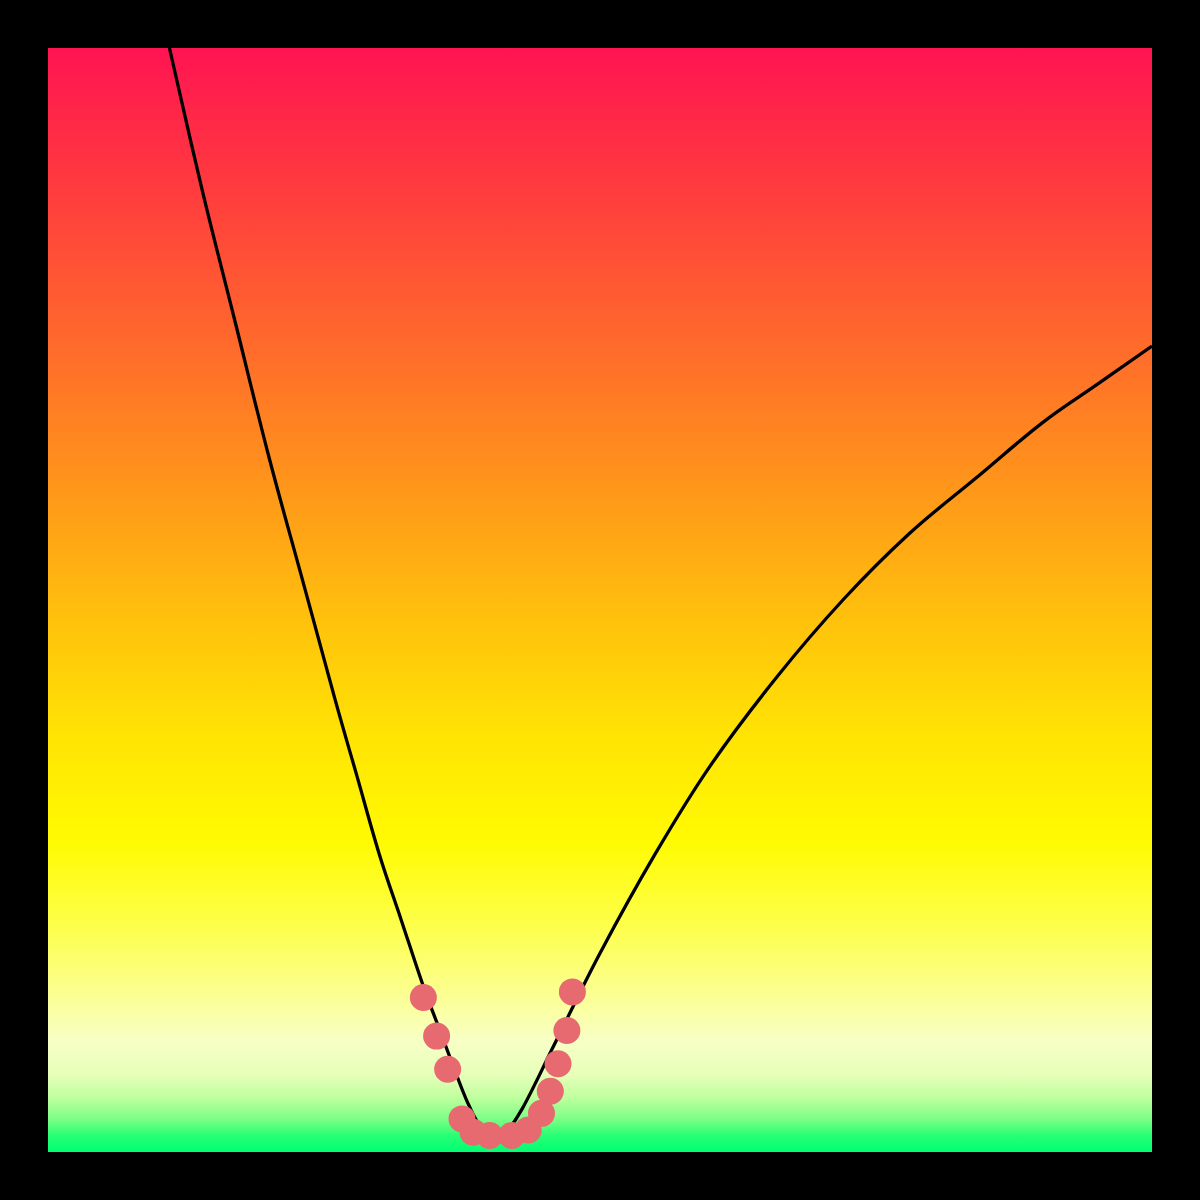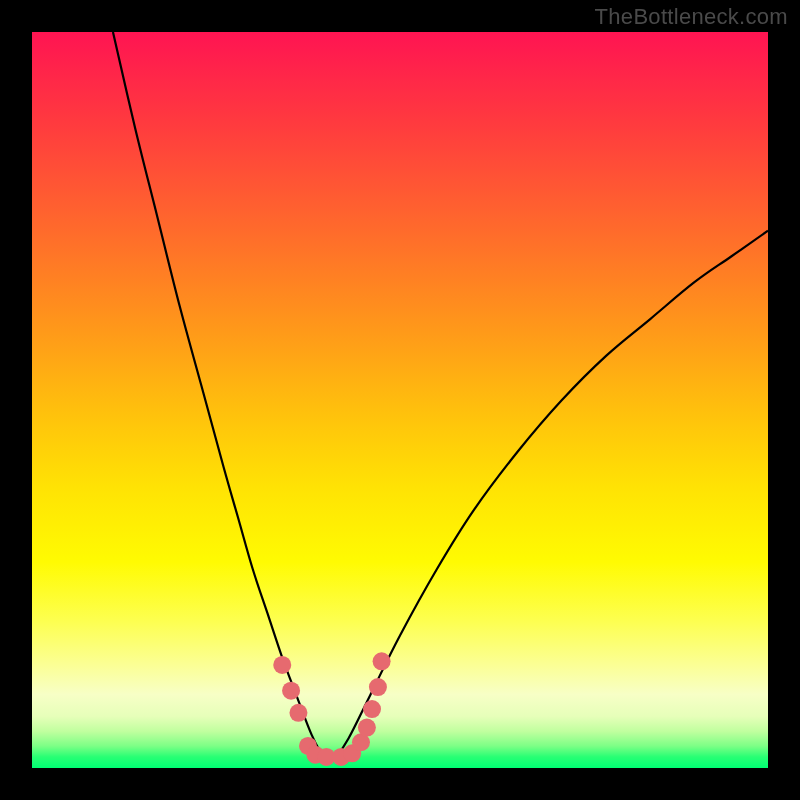--- a/index.html
+++ b/index.html
@@ -57,21 +57,20 @@
     top: 0;
     width: 736px;
     height: 736px;
     overflow: visible;
   }
 </style>
 </head>
 <body>
 
 <div class="frame">
-  <div class="watermark">TheBottleneck.com</div>
 
   <div class="plot-area">
     <svg class="curve" viewBox="0 0 736 736">
       <path id="left-path" fill="none" stroke="#000000" stroke-width="2.2" d="M 80.96 0 C 84.93 17.22, 95.09 62.56, 103.04 95.68 C 110.99 128.80, 117.17 152.20, 125.12 184.00 C 133.07 215.80, 139.25 241.85, 147.20 272.32 C 155.15 302.79, 161.33 324.13, 169.28 353.28 C 177.23 382.43, 184.74 410.39, 191.36 434.24 C 197.98 458.09, 200.78 467.21, 206.08 485.76 C 211.38 504.31, 215.50 520.06, 220.80 537.28 C 226.10 554.50, 230.22 565.54, 235.52 581.44 C 240.82 597.34, 245.60 612.35, 250.24 625.60 C 254.88 638.85, 257.31 644.44, 261.28 655.04 C 265.25 665.64, 269.01 675.87, 272.32 684.48 C 275.63 693.09, 277.03 696.92, 279.68 702.88 C 282.33 708.84, 284.39 712.96, 287.04 717.60 C 289.69 722.24, 293.08 726.65, 294.40 728.64"></path>
       <path id="right-path" fill="none" stroke="#000000" stroke-width="2.2" d="M 301.76 728.64 C 304.41 724.67, 309.86 718.48, 316.48 706.56 C 323.10 694.64, 329.29 680.95, 338.56 662.40 C 347.83 643.85, 356.08 626.04, 368.00 603.52 C 379.92 581.00, 391.55 559.80, 404.80 537.28 C 418.05 514.76, 427.03 499.60, 441.60 478.40 C 456.17 457.20, 469.86 439.39, 485.76 419.52 C 501.66 399.65, 514.02 385.22, 529.92 368.00 C 545.82 350.78, 558.18 338.41, 574.08 323.84 C 589.98 309.27, 602.34 300.29, 618.24 287.04 C 634.14 273.79, 647.83 261.50, 662.40 250.24 C 676.97 238.98, 685.95 233.75, 699.20 224.48 C 712.45 215.21, 729.38 203.36, 736.00 198.72"></path>
       <g id="dots-group">
           <circle cx="250.24" cy="632.96" r="9" fill="#e66a6f"></circle>
           <circle cx="259.07" cy="658.72" r="9" fill="#e66a6f"></circle>
           <circle cx="266.43" cy="680.80" r="9" fill="#e66a6f"></circle>
           <circle cx="276.00" cy="713.92" r="9" fill="#e66a6f"></circle>

